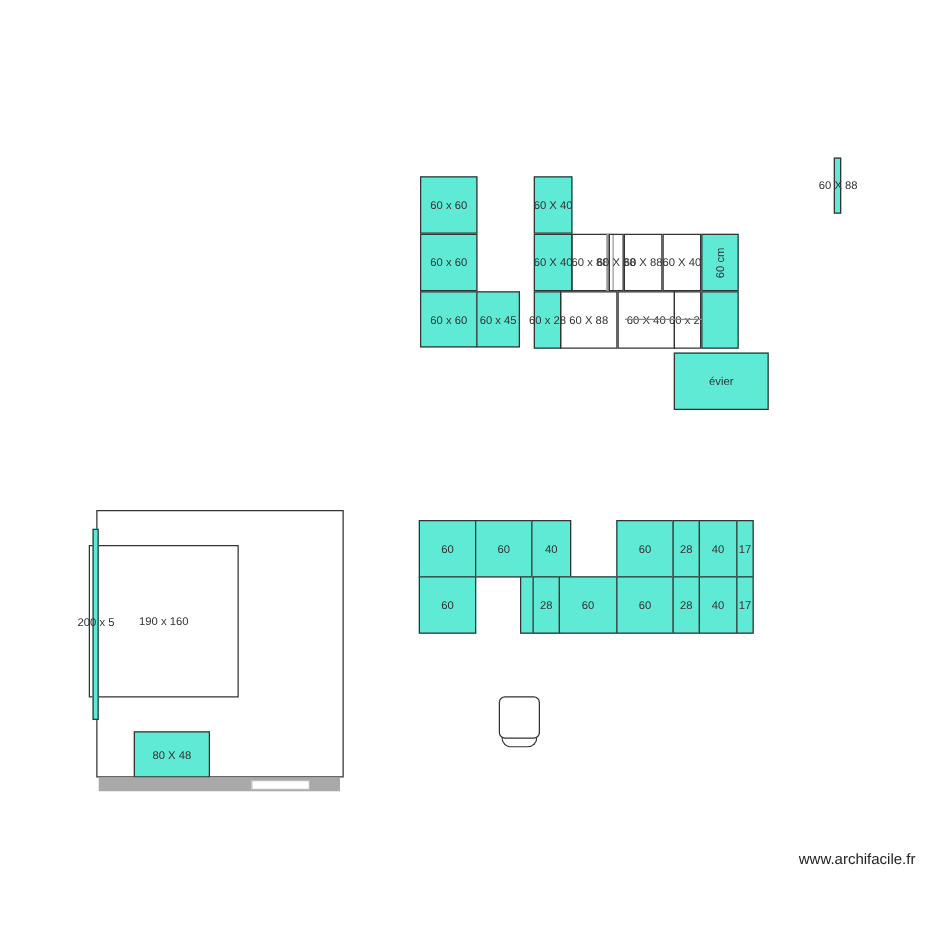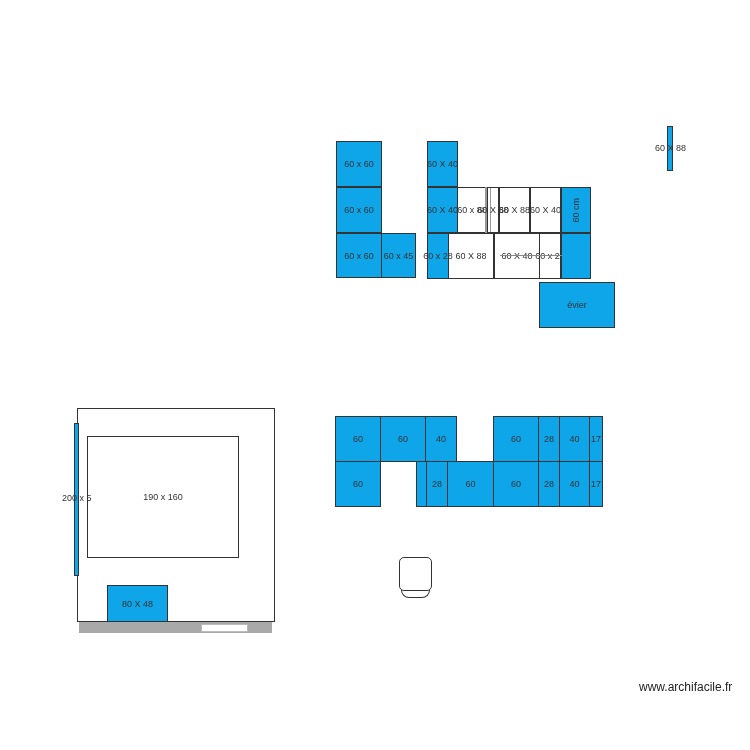--- a/index.html
+++ b/index.html
@@ -1,19 +1,19 @@
 <!DOCTYPE html>
 <html><head>
 <meta charset="utf-8">
 <style>
   html, body { margin:0; padding:0; background:#ffffff; }
   body { width:750px; height:750px; position:relative; overflow:hidden;
          font-family:"Liberation Sans", sans-serif; color:#333; }
   .box { position:absolute; box-sizing:border-box; border:1px solid #333;
-         background:#0ea5e9; display:flex; align-items:center; justify-content:center;
+         background:#5eead4; display:flex; align-items:center; justify-content:center;
          font-size:9px; white-space:nowrap; overflow:visible; color:#333; }
   .box.t { background:transparent; }
   .lbl { position:absolute; font-size:9px; white-space:nowrap; color:#333; }
   .vert { writing-mode:vertical-rl; transform:rotate(180deg); }
   .wall { position:absolute; background:#a9a9a9; }
   .win { position:absolute; background:#fff; border:1px solid #bbb; box-sizing:border-box; }
   .gline { position:absolute; background:#999; }
   .arrow { position:absolute; height:1px; background:#888; }
   .credit { position:absolute; font-size:12px; color:#222; }
 </style>
@@ -127,21 +127,21 @@
     <span>40</span>
   </div>
 <div class="box" style="left:589px;top:461px;width:14px;height:46px;">
     <span>17</span>
   </div>
 
 <div style="position:absolute;left:399px;top:557px;width:33px;height:34px;border:1px solid #333;border-radius:5px;box-sizing:border-box;background:#fff;"></div>
 <div style="position:absolute;left:401px;top:590px;width:29px;height:8px;border:1px solid #333;border-top:none;border-radius:0 0 14px 14px;box-sizing:border-box;"></div>
 
 <div class="box t" style="left:77px;top:408px;width:198px;height:214px;"></div>
-<div class="box t" style="left:87px;top:436px;width:152px;height:122px;">
+<div class="box t" style="left:71px;top:436px;width:120px;height:122px;">
     <span>190  x 160</span>
   </div>
 <div class="box" style="left:74px;top:423px;width:5px;height:153px;"></div>
 <span class="lbl" style="left:62px;top:493px;">200 x 5</span>
 <div class="box" style="left:107px;top:585px;width:61px;height:37px;">
     <span>80 X 48</span>
   </div>
 <div class="wall" style="left:79px;top:622px;width:193px;height:11px;"></div>
 <div class="win" style="left:201px;top:624px;width:47px;height:8px;"></div>
 

